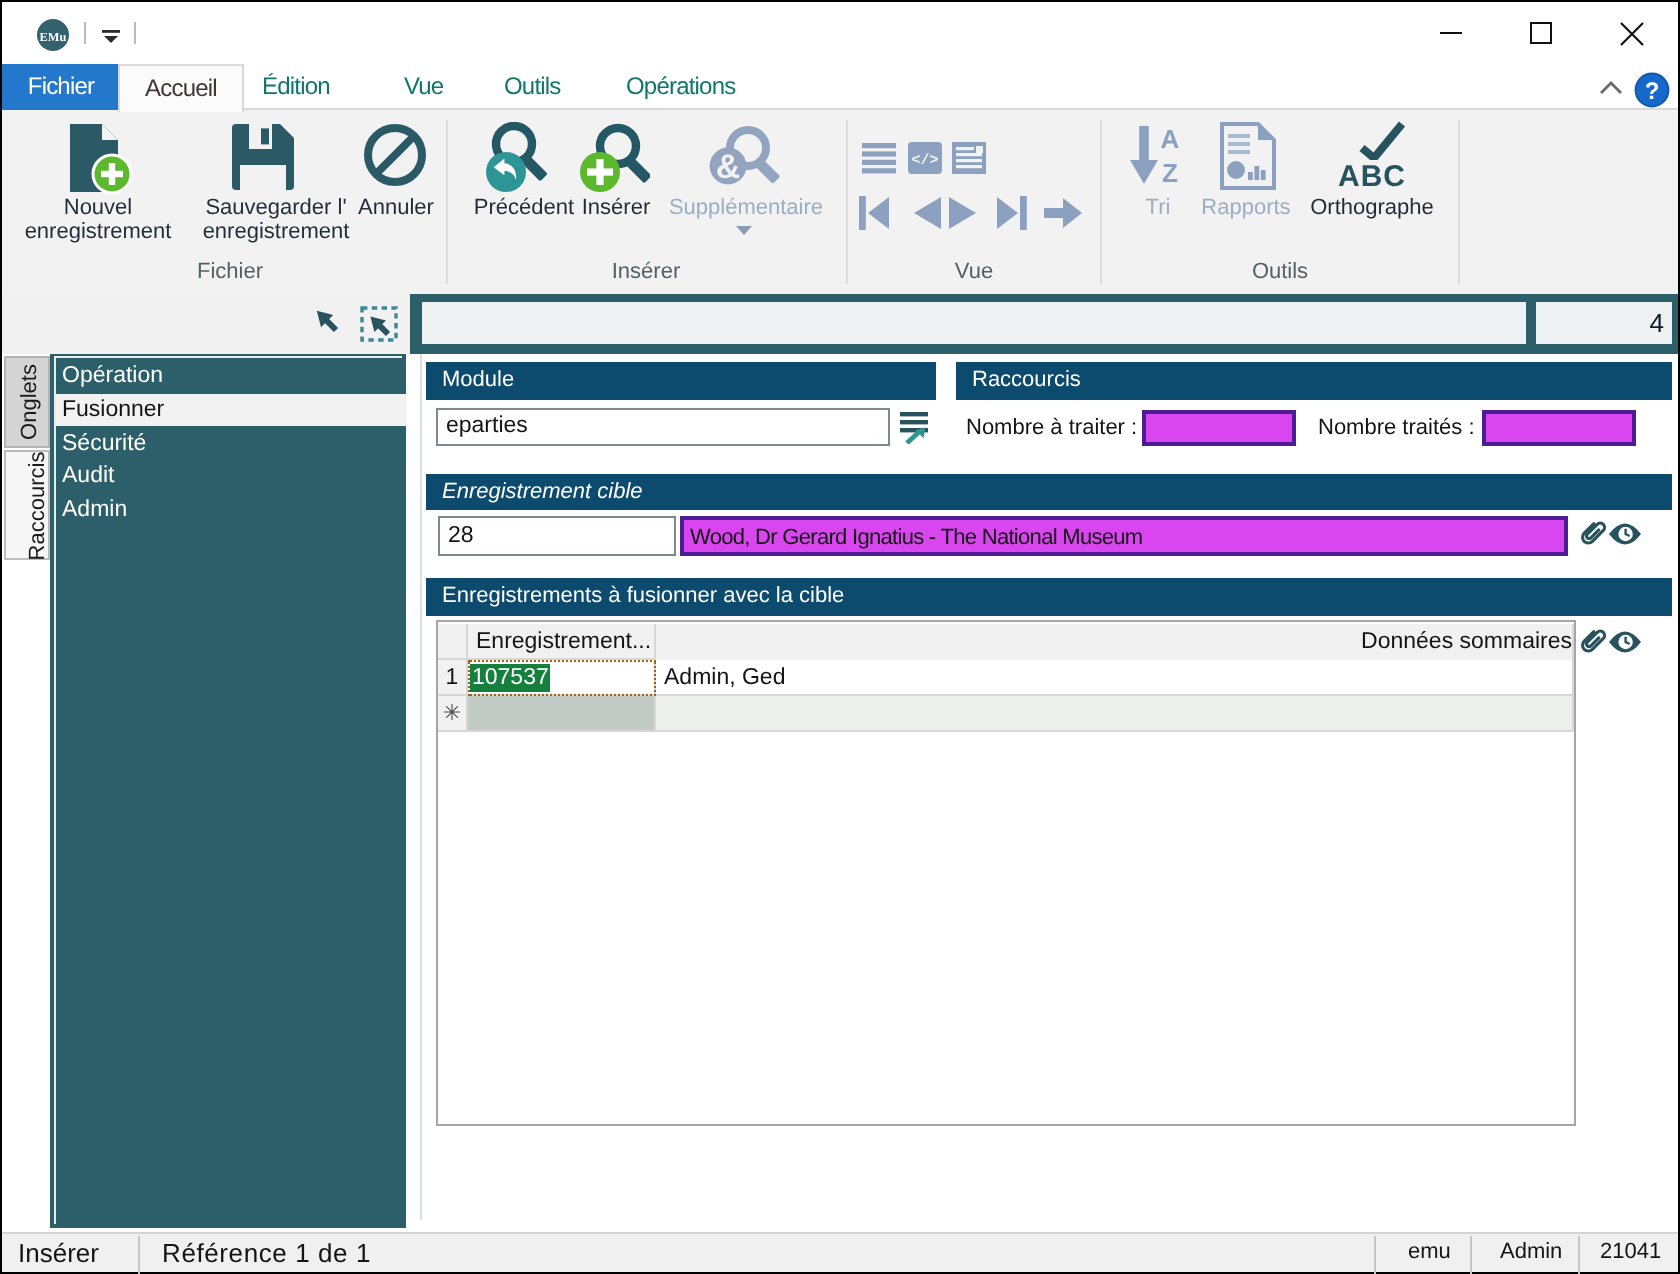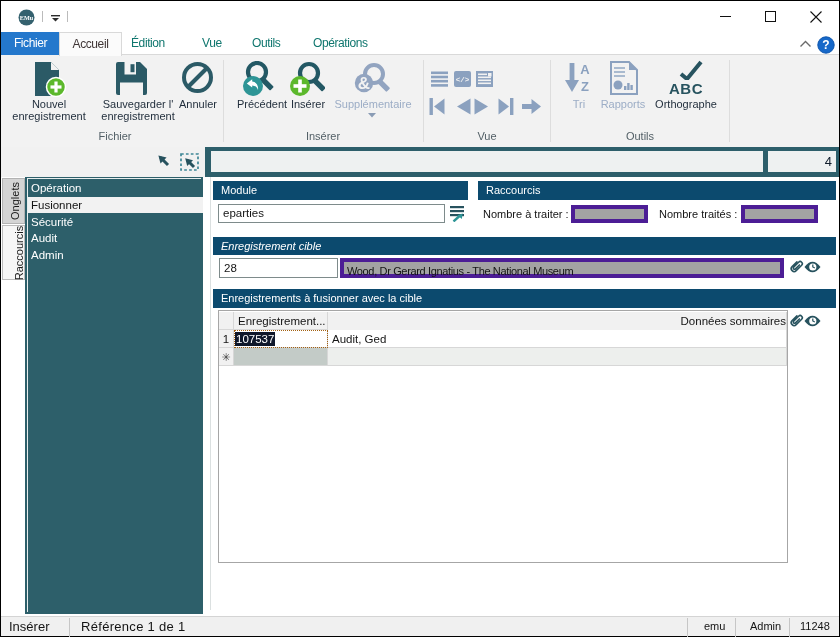--- a/index.html
+++ b/index.html
@@ -37,21 +37,21 @@
   #vtab2 { left:2px; top:225px; width:23px; height:55px; background:#f6f6f6; border:1px solid #bcbcbc; }
   .vtxt { position:absolute; font-size:11px; color:#1a1a1a; white-space:nowrap; transform:rotate(-90deg); transform-origin:center; }
   #sidebar { left:25px; top:177px; width:178px; height:437px; background:#2d5f6a; }
   #listbox { left:27px; top:178px; width:174px; height:434px; border-top:1px solid #e7eded; border-left:1px solid #e7eded; }
   .li { left:28px; width:175px; height:16.2px; line-height:16.2px; font-size:11.5px; color:#fff; padding-left:3px; }
   .li.sel { background:#f2f2f2; color:#141414; }
 
   
   .hbar { height:19px; background:#0c4a6e; color:#fff; font-size:11px; line-height:19px; padding-left:8px; }
   .input { background:#fff; border:1px solid #7e8b8b; font-size:11.5px; color:#141414; line-height:17px; padding-left:4px; }
-  .dis { background:#a3a3a3; border:4px solid #4c1d95; }
+  .dis { background:#d946ef; border:2px solid #4c1d95; }
   .lbl { font-size:11px; color:#141414; }
 
   
   #tbl { left:218px; top:310px; width:570px; height:253px; border:1px solid #a6a6a6; background:#fff; }
   .tc { position:absolute; border-right:1px solid #d7d7d7; border-bottom:1px solid #d7d7d7; font-size:11.5px; color:#141414; }
   .thead { background:#f1f1f1; }
 
   
   #status { left:1px; top:616px; width:838px; height:20px; background:#f0f0f0; border-top:1px solid #d4d4d4; font-size:13px; color:#141414; }
   .ssep { top:1px; width:1px; height:19px; background:#c6c6c6; }
@@ -286,23 +286,23 @@
 </svg>
 
 <div class="abs hbar" style="left:213px; top:289px; width:623px; height:19px;">Enregistrements à fusionner avec la cible</div>
 
 <div class="abs" id="tbl"></div>
 <div class="abs tc thead" style="left:219px; top:312px; width:15px; height:18px;"></div>
 <div class="abs tc thead" style="left:234px; top:312px; width:94px; height:18px; line-height:18px; padding-left:4px;">Enregistrement...</div>
 <div class="abs tc thead" style="left:328px; top:312px; width:459px; height:28px; line-height:18px; padding-left:4px;text-align:right;">Données sommaires</div>
 <div class="abs tc thead" style="left:219px; top:330px; width:15px; height:18px; line-height:18px; text-align:center;">1</div>
 <div class="abs tc" style="left:234px; top:330px; width:94px; height:18px; background:#fff;">
-  <div class="abs" style="left:0; top:0; width:94px; height:18px; border:1.5px dotted #a36112; line-height:16px;"><span style="background:#0f172a; color:#fff; padding:1px 1px;">107537</span></div>
-</div>
-<div class="abs tc" style="left:328px; top:330px; width:459px; height:18px; line-height:18px; padding-left:4px; background:#fff;">Audit, Ged</div>
+  <div class="abs" style="left:0; top:0; width:94px; height:18px; border:1.5px dotted #a36112; line-height:16px;"><span style="background:#15803d; color:#fff; padding:1px 1px;">107537</span></div>
+</div>
+<div class="abs tc" style="left:328px; top:330px; width:459px; height:18px; line-height:18px; padding-left:4px; background:#fff;">Admin, Ged</div>
 <div class="abs tc thead" style="left:219px; top:348px; width:15px; height:18px; line-height:18px; text-align:center; font-size:11px; color:#4a4a4a;">✳</div>
 <div class="abs tc" style="left:234px; top:348px; width:94px; height:18px; background:#c3cbc7;"></div>
 <div class="abs tc" style="left:328px; top:348px; width:459px; height:18px; background:#edefed;"></div>
 
 <svg class="abs" style="left:787px; top:312px;" width="18" height="17" viewBox="0 0 18 17">
   <g transform="rotate(45 9 8.5)">
       <path d="M6.3 4.5 L6.3 11.3 a2.9 2.9 0 0 0 5.8 0 L12.1 3.6 a2.15 2.15 0 0 0 -4.3 0 L7.8 10.6 a1.25 1.25 0 0 0 2.5 0 L10.3 5" fill="none" stroke="#27525e" stroke-width="1.55" stroke-linecap="round"></path>
     </g>
 </svg>
 <svg class="abs" style="left:804px; top:315px;" width="17" height="12" viewBox="0 0 17 12">
@@ -313,14 +313,14 @@
 
 <div class="abs" id="status">
   <div class="abs stxt" style="left:8px;">Insérer</div>
   <div class="abs ssep" style="left:68px;"></div>
   <div class="abs stxt" style="left:80px; letter-spacing:0.3px;">Référence 1 de 1</div>
   <div class="abs ssep" style="left:686px;"></div>
   <div class="abs stxt" style="left:703px; font-size:11px;">emu</div>
   <div class="abs ssep" style="left:734px;"></div>
   <div class="abs stxt" style="left:749px; font-size:11px;">Admin</div>
   <div class="abs ssep" style="left:788px;"></div>
-  <div class="abs stxt" style="left:799px; font-size:11px;">11248</div>
+  <div class="abs stxt" style="left:799px; font-size:11px;">21041</div>
 </div>
 
 </body></html>

